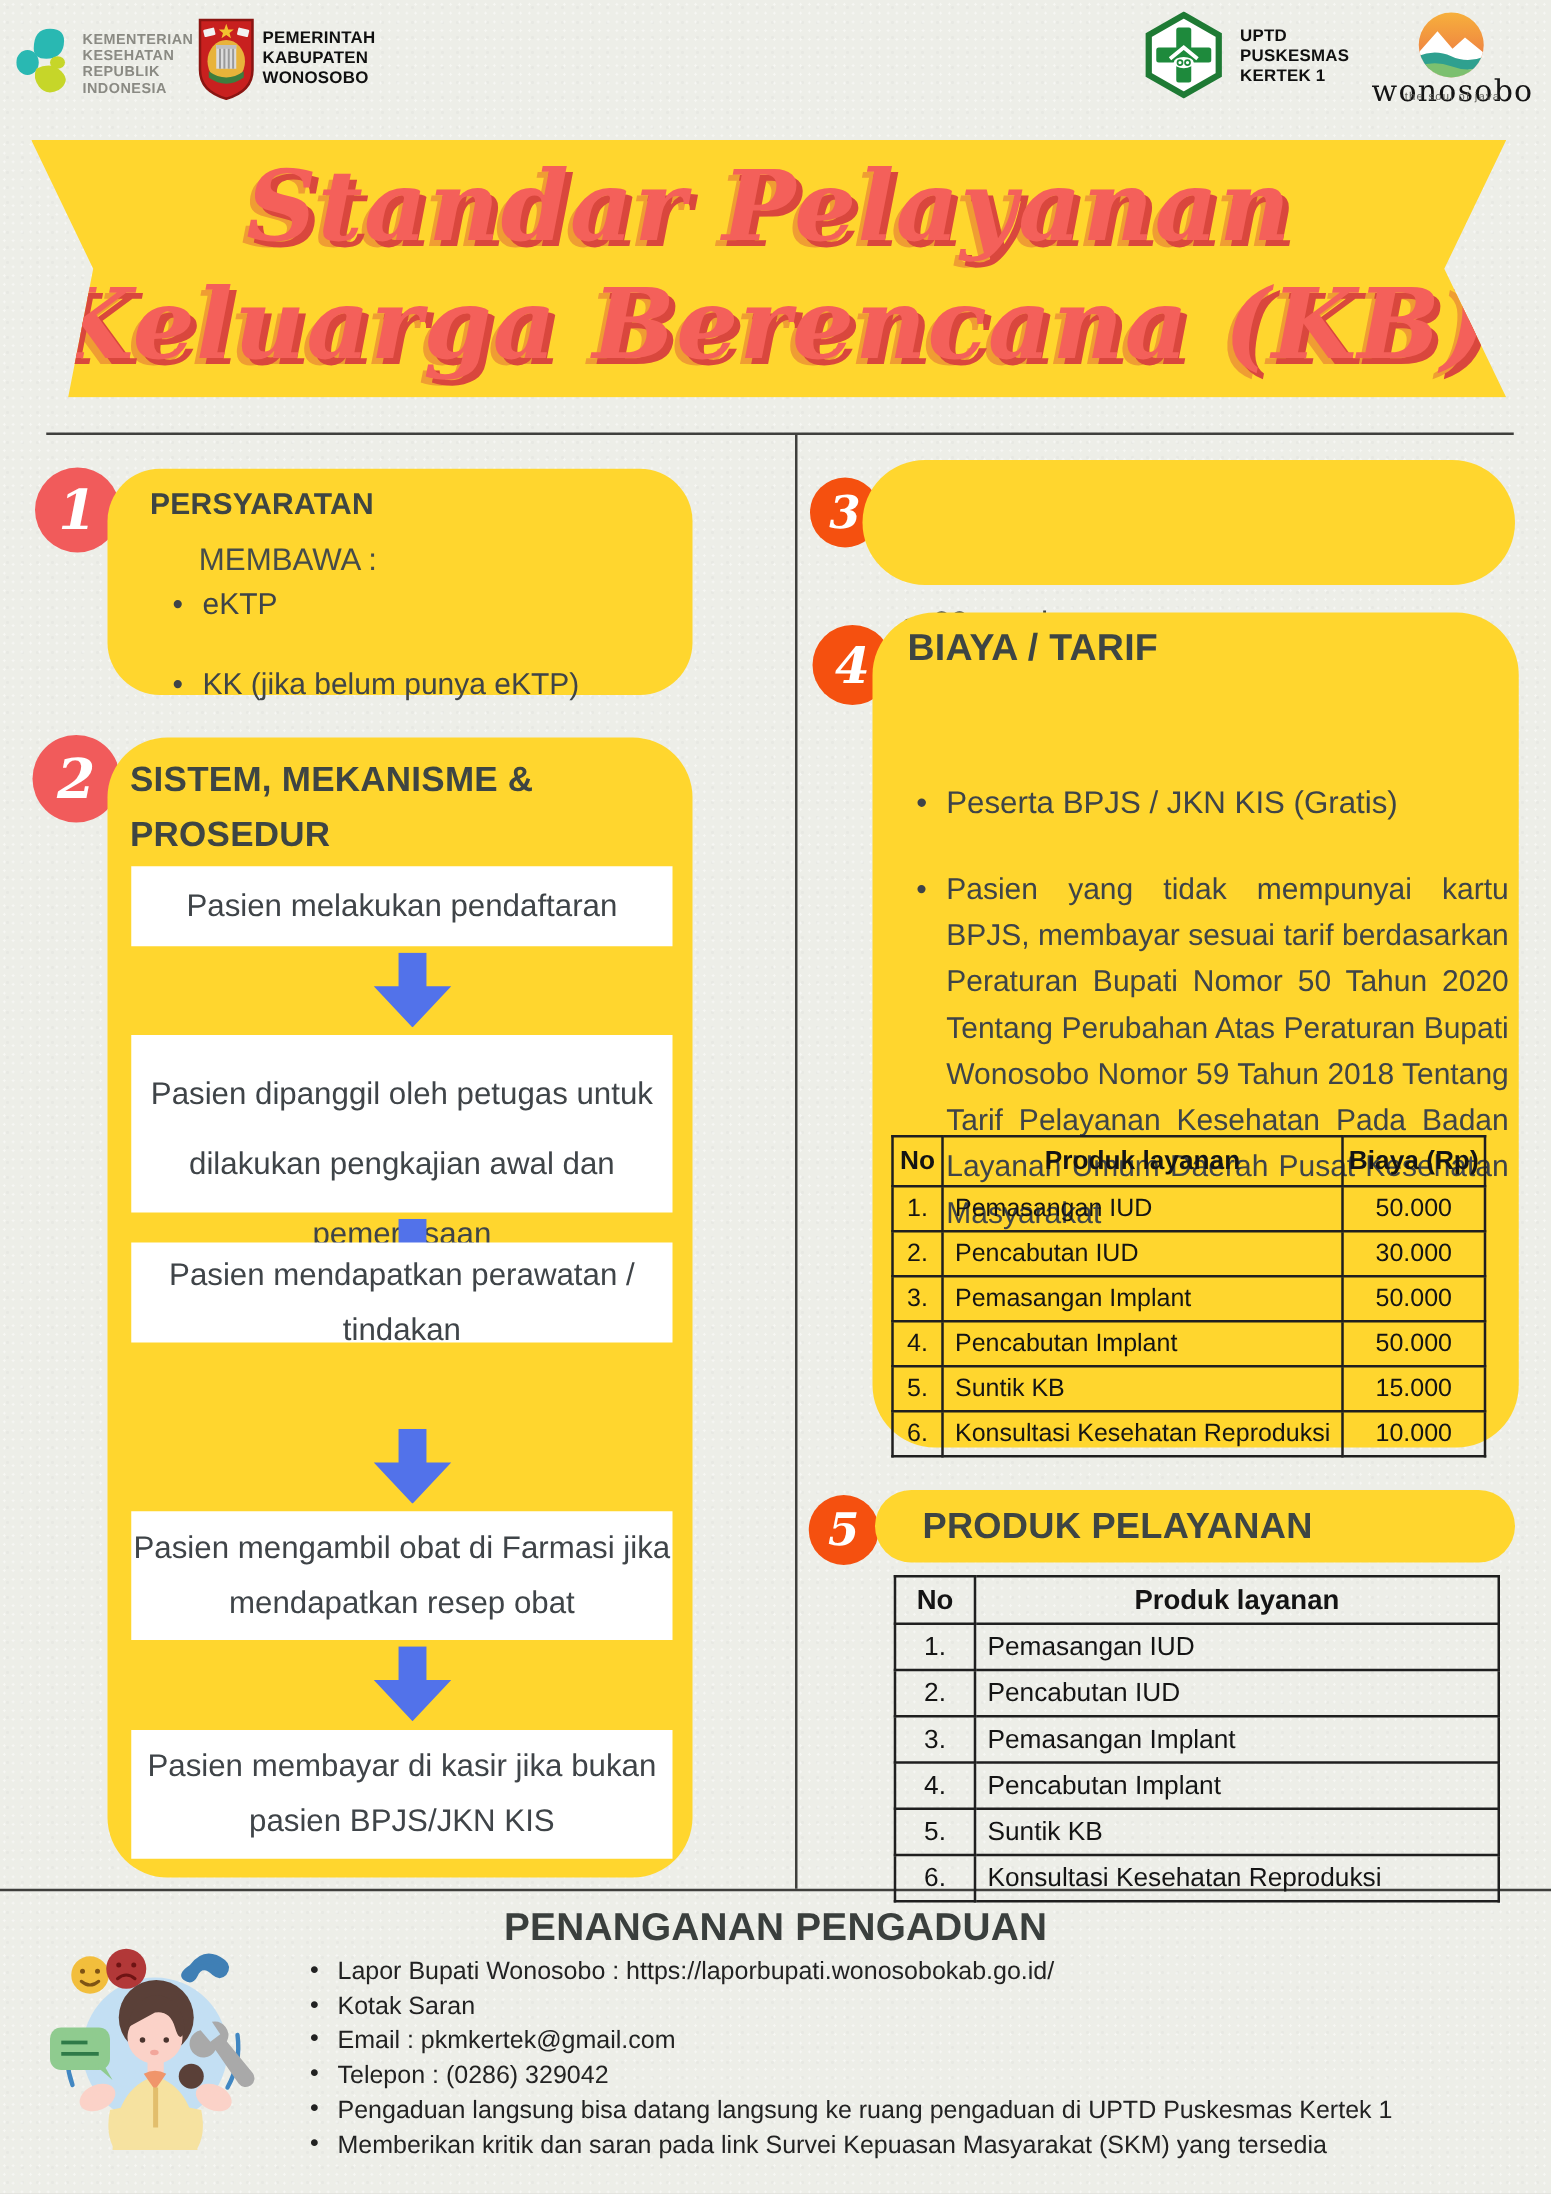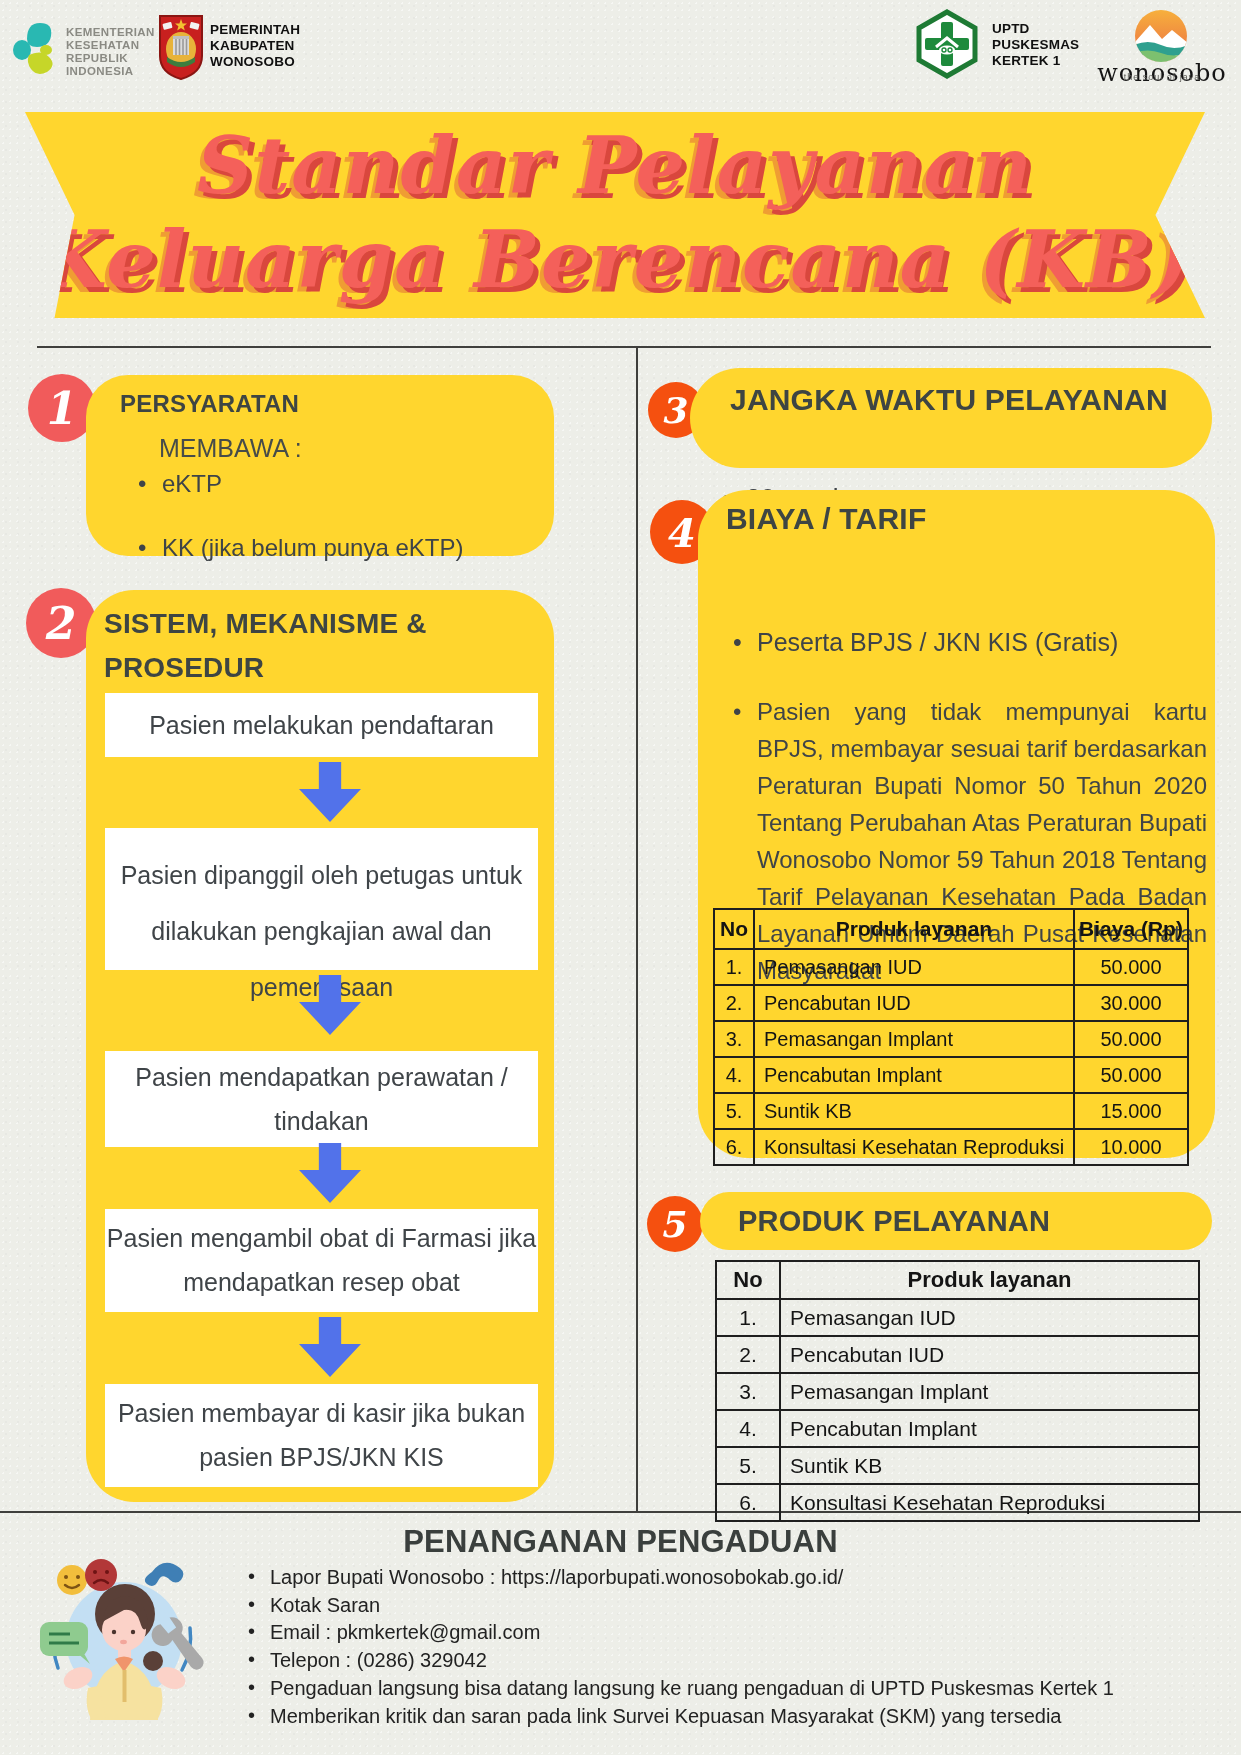--- a/index.html
+++ b/index.html
@@ -156,29 +156,28 @@
   <div class="abs ybox" style="left:86px;top:590px;width:468px;height:912px;border-radius:48px;"></div>
   <div class="abs headline" style="left:104px;top:602px;font-size:28px;line-height:44px;">
     <div>SISTEM, MEKANISME &amp;</div>
     <div>PROSEDUR</div>
   </div>
 
   <div class="abs flowbox" style="top:693px;height:64px;line-height:64px;">Pasien melakukan pendaftaran</div>
   <div class="abs flowarrow" style="top:762px;"></div>
   <div class="abs flowbox" style="top:828px;height:142px;line-height:56px;padding-top:19px;box-sizing:border-box;">Pasien dipanggil oleh petugas untuk dilakukan pengkajian awal dan pemeriksaan</div>
   <div class="abs flowarrow" style="top:975px;"></div>
-  <div class="abs flowbox" style="top:1051px;height:96px;line-height:44px;padding-top:4px;box-sizing:border-box;">Pasien mendapatkan perawatan / tindakan</div>
+  <div class="abs flowbox" style="top:994px;height:80px;line-height:44px;padding-top:4px;box-sizing:border-box;">Pasien mendapatkan perawatan / tindakan</div>
   <div class="abs flowarrow" style="top:1143px;"></div>
   <div class="abs flowbox" style="top:1209px;height:103px;line-height:44px;padding-top:7px;box-sizing:border-box;">Pasien mengambil obat di Farmasi jika mendapatkan resep obat</div>
   <div class="abs flowarrow" style="top:1317px;"></div>
   <div class="abs flowbox" style="top:1384px;height:103px;line-height:44px;padding-top:7px;box-sizing:border-box;">Pasien membayar di kasir jika bukan pasien BPJS/JKN KIS</div>
 
   <div class="abs badge orange" style="left:648px;top:382px;width:56px;height:56px;font-size:36px;">3</div>
   <div class="abs ybox" style="left:690px;top:368px;width:522px;height:100px;border-radius:50px;"></div>
-  <div class="abs headline" style="left:730px;top:383px;font-size:30px;">JANGKA WAKTU PELAYANAN</div>
   <div class="abs bullet" style="left:722px;top:427px;font-size:26px;color:#3F4448;">20 menit</div>
 
   <div class="abs badge orange" style="left:650px;top:500px;width:64px;height:64px;font-size:40px;">4</div>
   <div class="abs ybox" style="left:698px;top:490px;width:517px;height:668px;border-radius:50px;"></div>
   <div class="abs headline" style="left:726px;top:502px;font-size:30px;">BIAYA / TARIF</div>
   <div class="abs bullet" style="left:733px;top:541px;font-size:25px;color:#3F4448;">Peserta BPJS / JKN KIS (Gratis)</div>
   <div class="abs bullet just" style="left:733px;top:577px;width:450px;font-size:24px;line-height:37px;color:#3F4448;">Pasien yang tidak mempunyai kartu BPJS, membayar sesuai tarif berdasarkan Peraturan Bupati Nomor 50 Tahun 2020 Tentang Perubahan Atas Peraturan Bupati Wonosobo Nomor 59 Tahun 2018 Tentang Tarif Pelayanan Kesehatan Pada Badan Layanan Umum Daerah Pusat Kesehatan Masyarakat</div>
 
   <table class="tbl" id="biaya-table">
     <colgroup>

